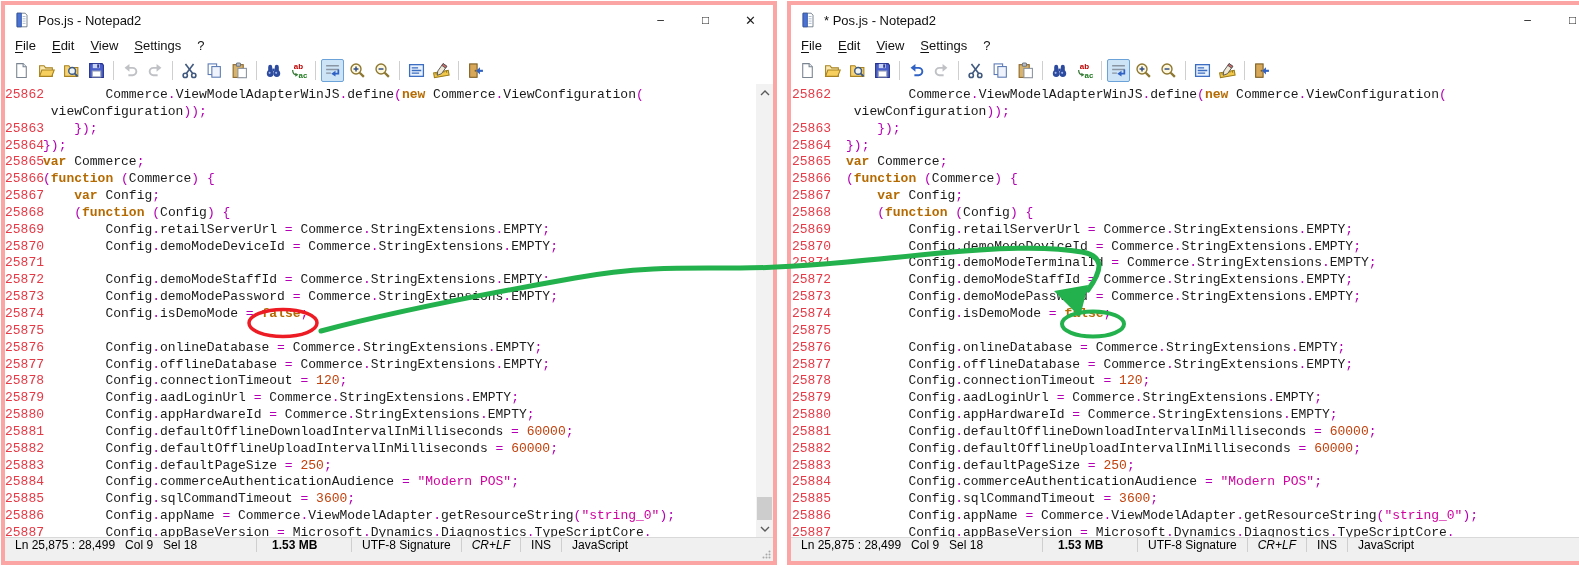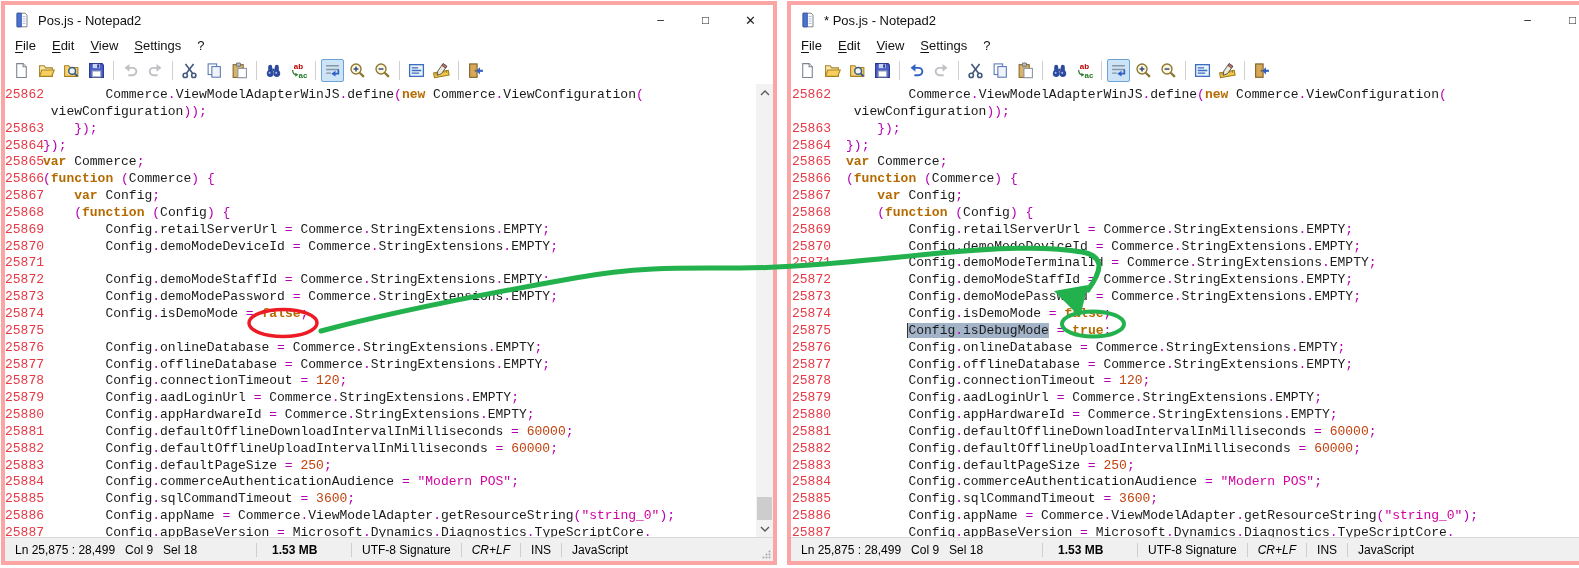--- a/index.html
+++ b/index.html
@@ -43,21 +43,21 @@
   .str{color:#d1009f;}
   .sel{background:#a3b4c9;box-shadow:-1px 0 0 #333;}
 
   .scrollbar{position:absolute;top:0;right:0;bottom:0;width:17px;background:#f2f2f2;}
   .sb-btn{position:absolute;left:0;width:17px;height:17px;display:flex;align-items:center;
           justify-content:center;background:#f2f2f2;border:none;padding:0;}
   .sb-up{top:0;}.sb-down{bottom:0;}
   .sb-thumb{position:absolute;left:1px;width:15px;top:413px;height:26px;background:#cdcdcd;}
 
   .statusbar{flex:0 0 23px;background:#f0f0f0;border-top:1px solid #d9d9d9;display:flex;
-             align-items:center;font-size:12px;color:#000;position:relative;}
+             align-items:flex-start;font-size:12px;color:#000;position:relative;}
   .st{display:flex;align-items:center;padding:0 10px;white-space:pre;box-sizing:border-box;
       border-right:1px solid #cfcfcf;}
   .st0{flex:0 0 252px;}
   .st1{flex:0 0 95px;padding-left:15px;font-weight:bold;}
   .st2{flex:0 0 98px;}
   .st3{flex:0 0 44px;font-style:italic;}
   .st4{flex:0 0 33px;}
   .st5{flex:1 1 auto;border-right:none;}
   .grip{position:absolute;right:2px;bottom:2px;}
 
@@ -471,21 +471,21 @@
         <div class="row"><span class="ln">25865</span><span class="code"><span class="kw">var</span> Commerce<span class="op">;</span></span></div>
         <div class="row"><span class="ln">25866</span><span class="code"><span class="op">(</span><span class="kw">function</span> <span class="op">(</span>Commerce<span class="op">)</span> <span class="op">{</span></span></div>
         <div class="row"><span class="ln">25867</span><span class="code">    <span class="kw">var</span> Config<span class="op">;</span></span></div>
         <div class="row"><span class="ln">25868</span><span class="code">    <span class="op">(</span><span class="kw">function</span> <span class="op">(</span>Config<span class="op">)</span> <span class="op">{</span></span></div>
         <div class="row"><span class="ln">25869</span><span class="code">        Config<span class="op">.</span>retailServerUrl <span class="op">=</span> Commerce<span class="op">.</span>StringExtensions<span class="op">.</span>EMPTY<span class="op">;</span></span></div>
         <div class="row"><span class="ln">25870</span><span class="code">        Config<span class="op">.</span>demoModeDeviceId <span class="op">=</span> Commerce<span class="op">.</span>StringExtensions<span class="op">.</span>EMPTY<span class="op">;</span></span></div>
         <div class="row"><span class="ln">25871</span><span class="code">        Config<span class="op">.</span>demoModeTerminalId <span class="op">=</span> Commerce<span class="op">.</span>StringExtensions<span class="op">.</span>EMPTY<span class="op">;</span></span></div>
         <div class="row"><span class="ln">25872</span><span class="code">        Config<span class="op">.</span>demoModeStaffId <span class="op">=</span> Commerce<span class="op">.</span>StringExtensions<span class="op">.</span>EMPTY<span class="op">;</span></span></div>
         <div class="row"><span class="ln">25873</span><span class="code">        Config<span class="op">.</span>demoModePassword <span class="op">=</span> Commerce<span class="op">.</span>StringExtensions<span class="op">.</span>EMPTY<span class="op">;</span></span></div>
         <div class="row"><span class="ln">25874</span><span class="code">        Config<span class="op">.</span>isDemoMode <span class="op">=</span> <span class="kw">false</span><span class="op">;</span></span></div>
-        <div class="row"><span class="ln">25875</span><span class="code">        <span class="sel">Config<span class="op">.</span>isDebugMode</span> <span class="op">=</span> <span class="kw">true</span><span class="op">;</span></span></div>
+        <div class="row"><span class="ln">25875</span></div>
         <div class="row"><span class="ln">25876</span><span class="code">        Config<span class="op">.</span>onlineDatabase <span class="op">=</span> Commerce<span class="op">.</span>StringExtensions<span class="op">.</span>EMPTY<span class="op">;</span></span></div>
         <div class="row"><span class="ln">25877</span><span class="code">        Config<span class="op">.</span>offlineDatabase <span class="op">=</span> Commerce<span class="op">.</span>StringExtensions<span class="op">.</span>EMPTY<span class="op">;</span></span></div>
         <div class="row"><span class="ln">25878</span><span class="code">        Config<span class="op">.</span>connectionTimeout <span class="op">=</span> <span class="num">120</span><span class="op">;</span></span></div>
         <div class="row"><span class="ln">25879</span><span class="code">        Config<span class="op">.</span>aadLoginUrl <span class="op">=</span> Commerce<span class="op">.</span>StringExtensions<span class="op">.</span>EMPTY<span class="op">;</span></span></div>
         <div class="row"><span class="ln">25880</span><span class="code">        Config<span class="op">.</span>appHardwareId <span class="op">=</span> Commerce<span class="op">.</span>StringExtensions<span class="op">.</span>EMPTY<span class="op">;</span></span></div>
         <div class="row"><span class="ln">25881</span><span class="code">        Config<span class="op">.</span>defaultOfflineDownloadIntervalInMilliseconds <span class="op">=</span> <span class="num">60000</span><span class="op">;</span></span></div>
         <div class="row"><span class="ln">25882</span><span class="code">        Config<span class="op">.</span>defaultOfflineUploadIntervalInMilliseconds <span class="op">=</span> <span class="num">60000</span><span class="op">;</span></span></div>
         <div class="row"><span class="ln">25883</span><span class="code">        Config<span class="op">.</span>defaultPageSize <span class="op">=</span> <span class="num">250</span><span class="op">;</span></span></div>
         <div class="row"><span class="ln">25884</span><span class="code">        Config<span class="op">.</span>commerceAuthenticationAudience <span class="op">=</span> <span class="str">"Modern POS"</span><span class="op">;</span></span></div>
         <div class="row"><span class="ln">25885</span><span class="code">        Config<span class="op">.</span>sqlCommandTimeout <span class="op">=</span> <span class="num">3600</span><span class="op">;</span></span></div>

